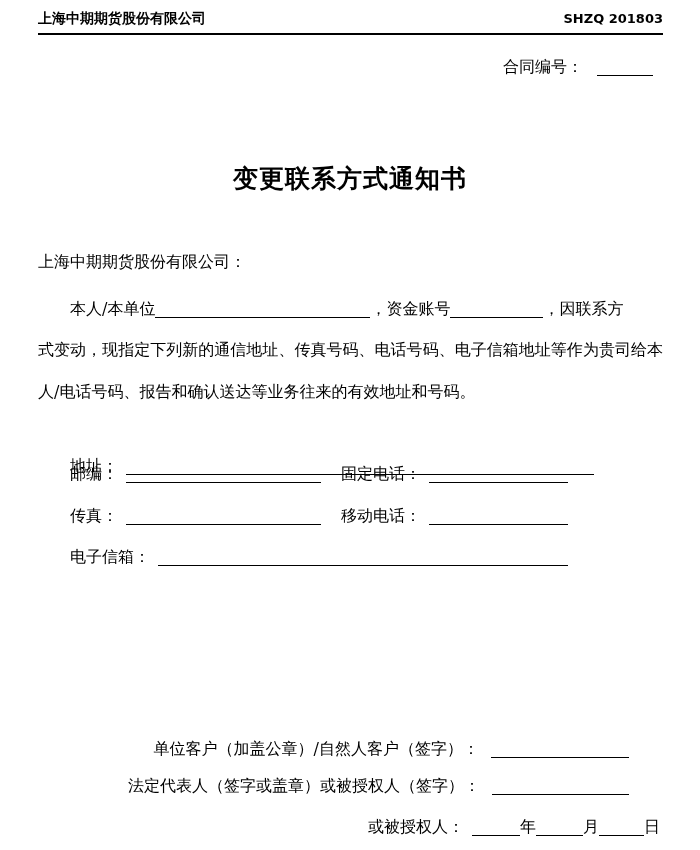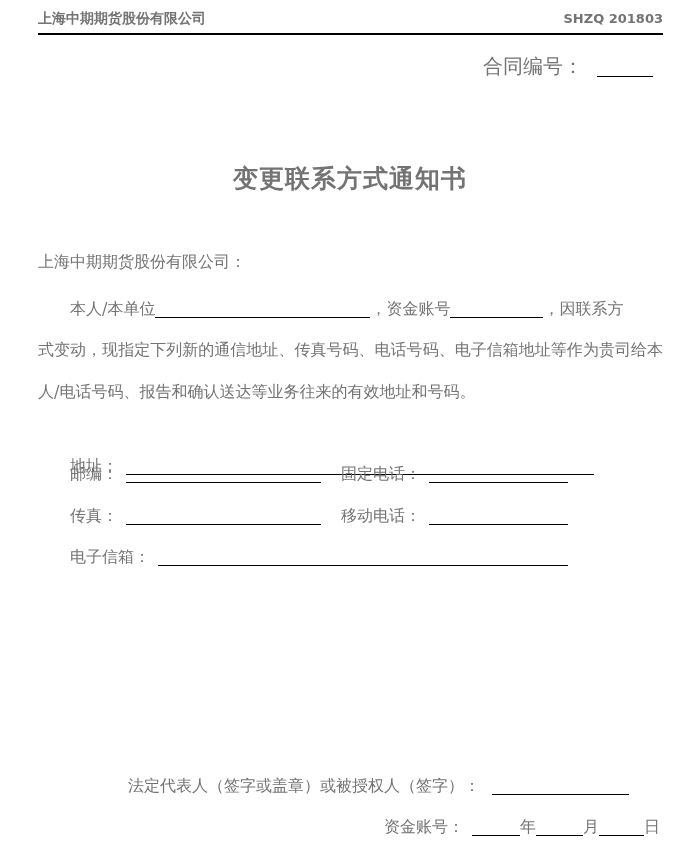--- a/index.html
+++ b/index.html
@@ -1,20 +1,20 @@
 <!DOCTYPE html>
 <html><head>
 <meta charset="utf-8">
 <style>
   html,body{margin:0;padding:0;background:#ffffff;}
   .page{
     position:relative;
     width:700px;height:850px;
     background:#ffffff;
-    color:#737373;
+    color:#000000;
     font-family:"DejaVu Serif","Liberation Serif",serif;
     overflow:hidden;
   }
   
   .hdr{
     position:absolute;left:38px;right:37px;top:10px;
     display:flex;justify-content:space-between;align-items:flex-end;
     border-bottom:2px solid #000;
     padding-bottom:6px;
   }
@@ -22,21 +22,21 @@
     font-family:"DejaVu Sans","Liberation Sans",sans-serif;
     font-weight:bold;font-size:14px;line-height:17px;
   }
   .hdr-code{
     font-family:"DejaVu Sans","Liberation Sans",sans-serif;
     font-weight:bold;font-size:13px;line-height:16px;
   }
   
   .contract{
     position:absolute;top:57px;right:47px;
-    font-size:20px;line-height:19px;white-space:nowrap;
+    font-size:16px;line-height:19px;white-space:nowrap;
   }
   
   .title{
     position:absolute;top:164px;left:0;width:100%;
     text-align:center;
     font-family:"DejaVu Sans","Liberation Sans",sans-serif;
     font-weight:bold;font-size:25px;line-height:29px;
     letter-spacing:1px;
   }
   
@@ -95,22 +95,25 @@
   </div>
 
   <div class="row" style="left:70px;top:506px;">
     <span>传真：</span><span class="blank" style="width:195px;"></span><span class="gap-l">移动电话：</span><span class="blank" style="width:139px;"></span>
   </div>
 
   <div class="row" style="left:70px;top:547px;">
     <span>电子信箱：</span><span class="blank" style="width:410px;"></span>
   </div>
 
+  <div class="row" style="right:71px;top:739px;">
+    <span>单位客户（加盖公章）/自然人客户（签字）：</span><span class="blank" style="width:138px;margin-left:12px;"></span>
+  </div>
 
   <div class="row" style="right:71px;top:776px;">
     <span>法定代表人（签字或盖章）或被授权人（签字）：</span><span class="blank" style="width:137px;margin-left:12px;"></span>
   </div>
 
   <div class="row" style="right:40px;top:817px;">
-    <span>资金账号：</span><span class="blank" style="width:48px;"></span><span class="blank inline" style="border-bottom:none;width:0;"></span><span>年</span><span class="blank inline" style="width:47px;"></span><span>月</span><span class="blank inline" style="width:45px;"></span><span>日</span>
+    <span>或被授权人：</span><span class="blank" style="width:48px;"></span><span class="blank inline" style="border-bottom:none;width:0;"></span><span>年</span><span class="blank inline" style="width:47px;"></span><span>月</span><span class="blank inline" style="width:45px;"></span><span>日</span>
   </div>
 
 </div>
 
 </body></html>

